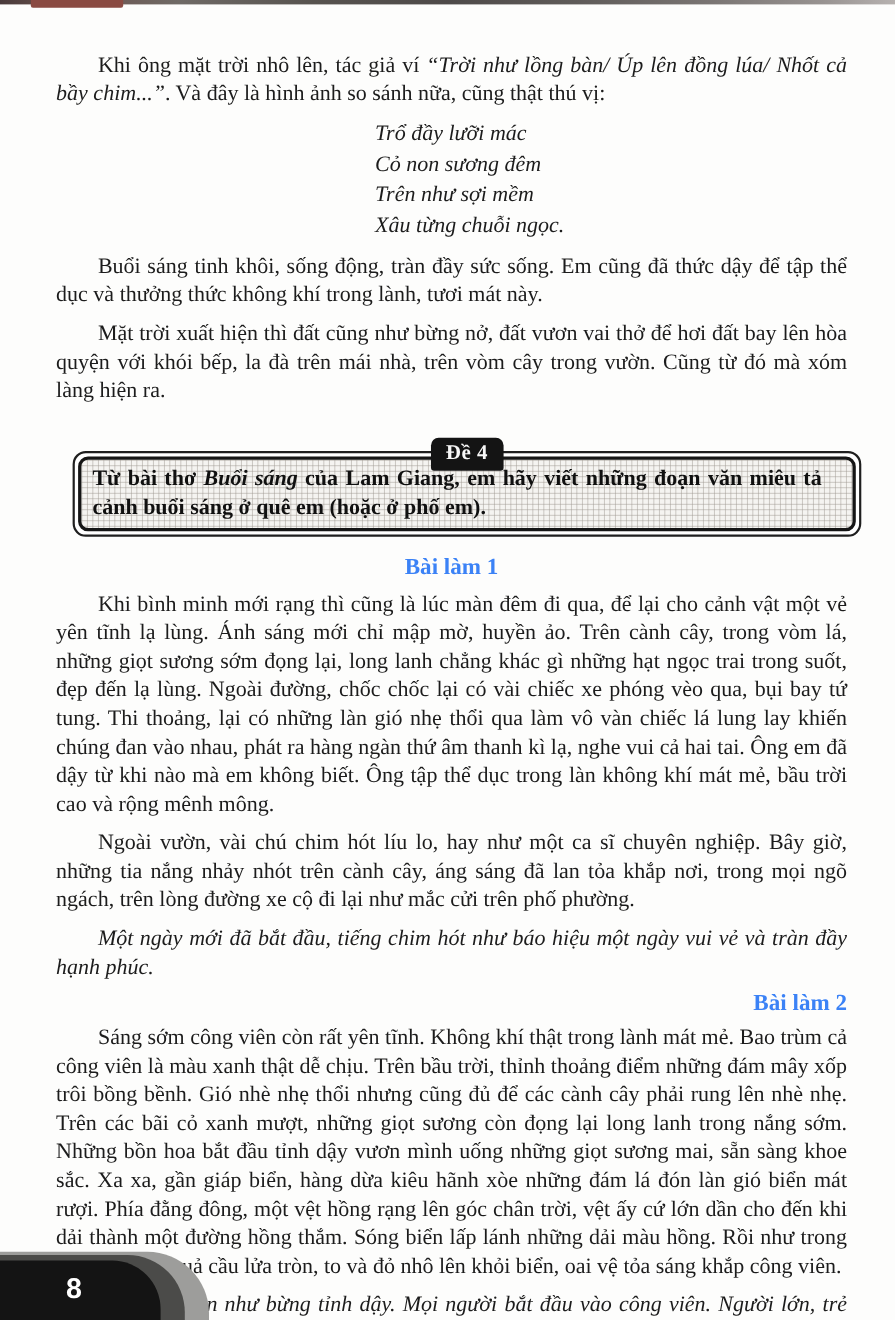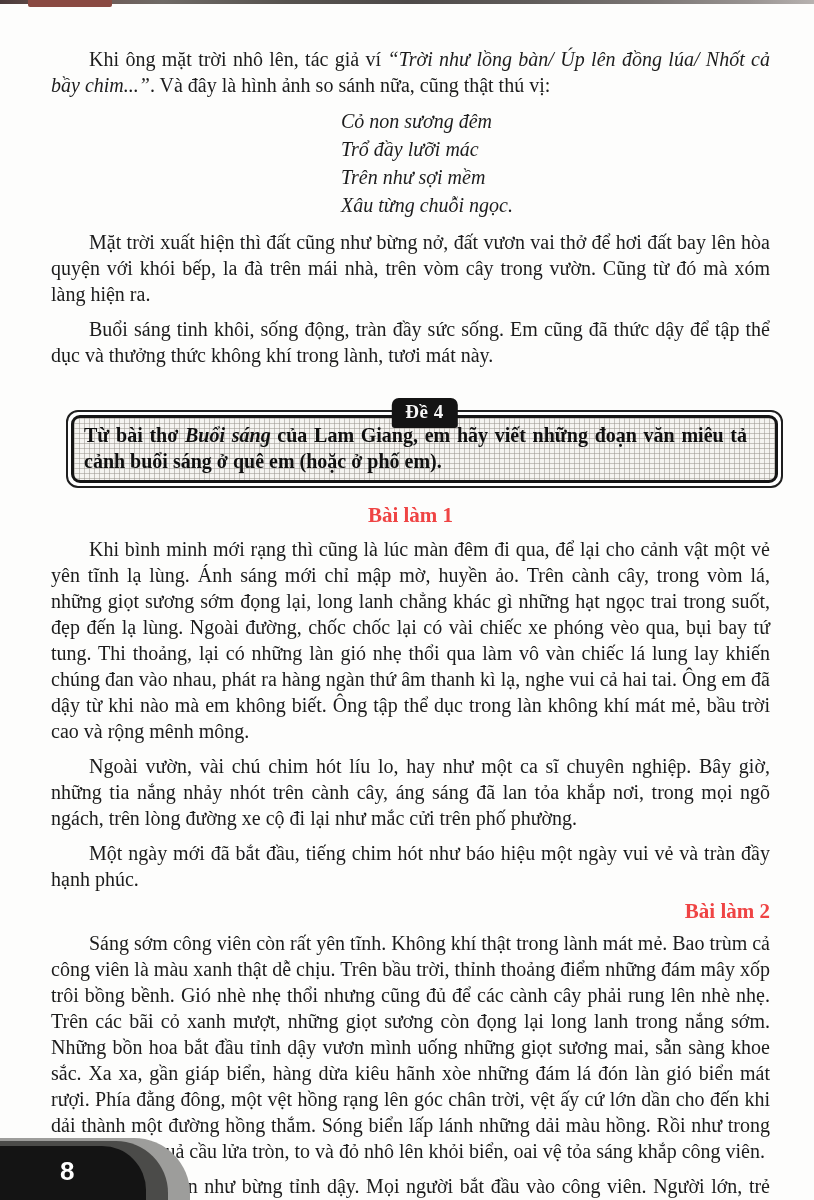--- a/index.html
+++ b/index.html
@@ -24,21 +24,21 @@
     background:#8a4a42; border-radius:0 0 2px 2px;
   }
   .content {
     position:absolute; top:46px; left:51px; width:719px;
   }
   p.para {
     margin:0 0 9px 0;
     font-size:20px; line-height:26px;
     text-align:justify; text-indent:38px;
   }
-  p.para-tight { margin-bottom:0; }
+  p.para-tight { margin-bottom:0;font-style:italic; }
   .poem {
     margin:6px 0 10px 290px;
     font-style:italic;
     font-size:20px; line-height:28px;
   }
   .poem div { white-space:nowrap; }
   
   .de-section {
     position:relative;
     margin:16px 0 0 15px;
@@ -72,21 +72,21 @@
     font-weight:bold;
     font-size:20px; line-height:26px;
     color:#101010;
     text-align:justify;
   }
   h2.essay-heading {
     margin:14px 0 8px 0;
     text-align:center;
     font-size:21px; line-height:26px;
     font-weight:bold;
-    color:#ef4444;
+    color:#3b82f6;
   }
   h2.essay-heading-2 { margin-top:6px; margin-bottom:6px;text-align:right; }
   
   .badge-outer, .badge-mid, .badge-inner {
     position:absolute; left:0; bottom:0;
   }
   .badge-outer { width:190px; height:62px; background:#9d9d9b; border-top-right-radius:56px; }
   .badge-mid   { width:168px; height:59px; background:#4b4b49; border-top-right-radius:52px; }
   .badge-inner { width:146px; height:54px; background:#141414; border-top-right-radius:44px; }
   .page-number {
@@ -102,29 +102,29 @@
 <div class="sheet">
 
   <div class="top-scan"></div>
   <div class="top-red"></div>
 
   <div class="content">
 
     <p class="para"><span>Khi ông mặt trời nhô lên, tác giả ví </span><em>“Trời như lồng bàn/ Úp lên đồng lúa/ Nhốt cả bầy chim...”</em><span>. Và đây là hình ảnh so sánh nữa, cũng thật thú vị:</span></p>
 
     <div class="poem">
+      <div>Trổ đầy lưỡi mác</div>
       <div>Cỏ non sương đêm</div>
-      <div>Trổ đầy lưỡi mác</div>
       <div>Trên như sợi mềm</div>
       <div>Xâu từng chuỗi ngọc.</div>
     </div>
 
+    <p class="para">Buổi sáng tinh khôi, sống động, tràn đầy sức sống. Em cũng đã thức dậy để tập thể dục và thưởng thức không khí trong lành, tươi mát này.</p>
+
     <p class="para">Mặt trời xuất hiện thì đất cũng như bừng nở, đất vươn vai thở để hơi đất bay lên hòa quyện với khói bếp, la đà trên mái nhà, trên vòm cây trong vườn. Cũng từ đó mà xóm làng hiện ra.</p>
-
-    <p class="para">Buổi sáng tinh khôi, sống động, tràn đầy sức sống. Em cũng đã thức dậy để tập thể dục và thưởng thức không khí trong lành, tươi mát này.</p>
 
     <div class="de-section">
       <div class="de-banner">Đề 4</div>
       <div class="de-box-outer">
         <div class="de-box-inner"><span>Từ bài thơ </span><em>Buổi sáng</em><span> của Lam Giang, em hãy viết những đoạn văn miêu tả cảnh buổi sáng ở quê em (hoặc ở phố em).</span></div>
       </div>
     </div>
 
     <h2 class="essay-heading">Bài làm 1</h2>
 

